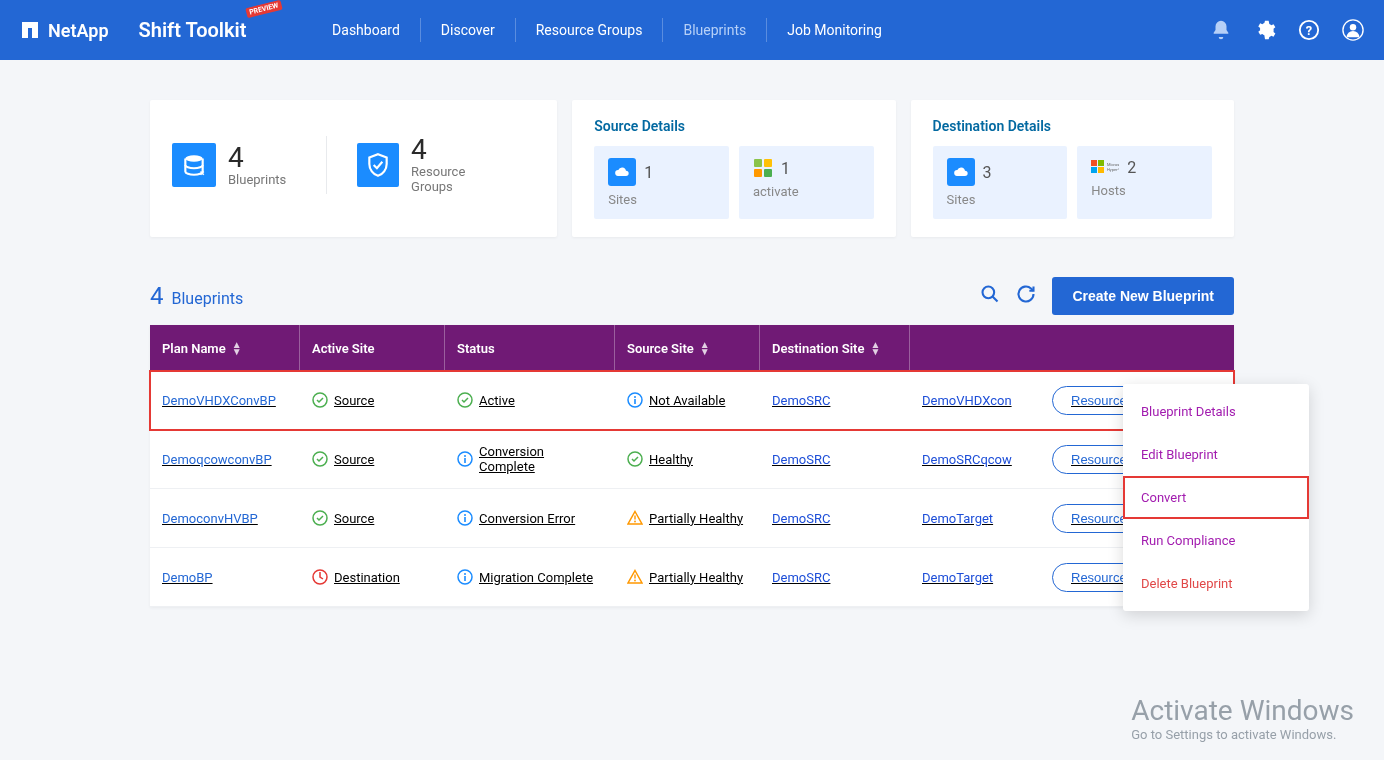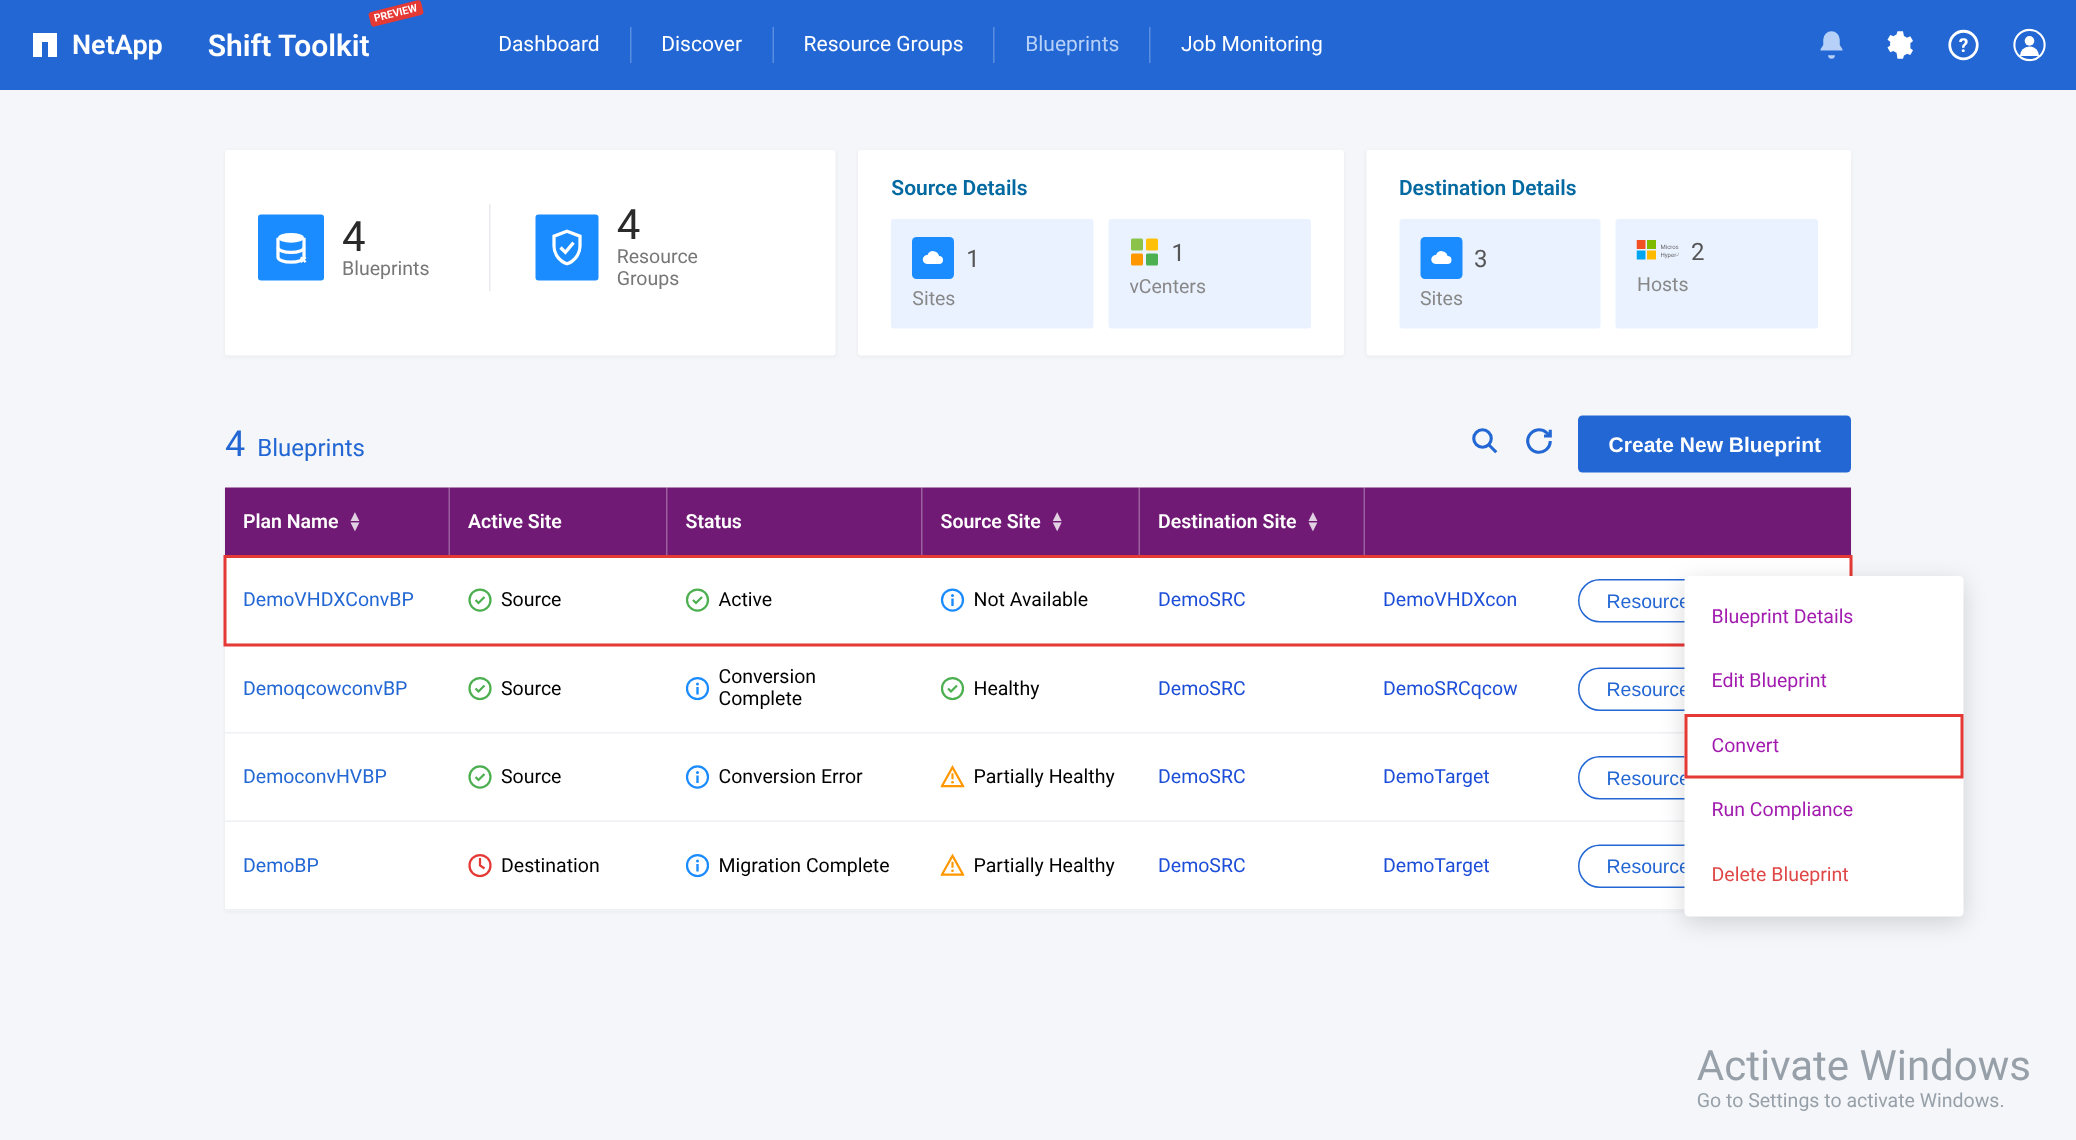--- a/index.html
+++ b/index.html
@@ -166,20 +166,21 @@
   .sort-icon { opacity: 0.8; font-size: 10px; display: flex; flex-direction: column; line-height: 0.7; }
   .tbody { }
   .trow {
     display: grid;
     grid-template-columns: 150px 145px 170px 145px 150px 130px 220px;
     border-bottom: 1px solid #eef0f3;
     height: 59px;
     align-items: center;
     font-size: 13px;
     position: relative;
+    text-decoration: underline;
   }
   .trow.hl { outline: 2px solid #e53935; outline-offset: -1px; }
   .td { padding: 0 12px; display: flex; align-items: center; gap: 6px; }
   .link { color: #2367d4; cursor: pointer; text-decoration: none; }
   .link.light { color: #1d4ed8; }
   .status-icon { width: 16px; height: 16px; flex-shrink: 0; }
   .actions-td { justify-content: flex-start; gap: 12px; }
   .pill-btn {
     border: 1px solid #2367d4;
     color: #2367d4;
@@ -339,21 +340,21 @@
         <div class="tile">
           <div class="tile-top">
             <svg class="vcenter-icon" viewBox="0 0 20 20">
                 <rect x="1" y="1" width="8" height="8" fill="#8bc34a" rx="1"></rect>
                 <rect x="11" y="1" width="8" height="8" fill="#ffc107" rx="1"></rect>
                 <rect x="1" y="11" width="8" height="8" fill="#ff9800" rx="1"></rect>
                 <rect x="11" y="11" width="8" height="8" fill="#4caf50" rx="1"></rect>
               </svg>
             <span class="tile-num">1</span>
           </div>
-          <span class="tile-label">vCenters</span>
+          <span class="tile-label">activate</span>
         </div>
       </div>
     </div>
 
     <div class="card" style="flex:1;">
       <div class="card-title">Destination Details</div>
       <div class="tile-row">
         <div class="tile">
           <div class="tile-top">
             <div class="tile-icon blue">

